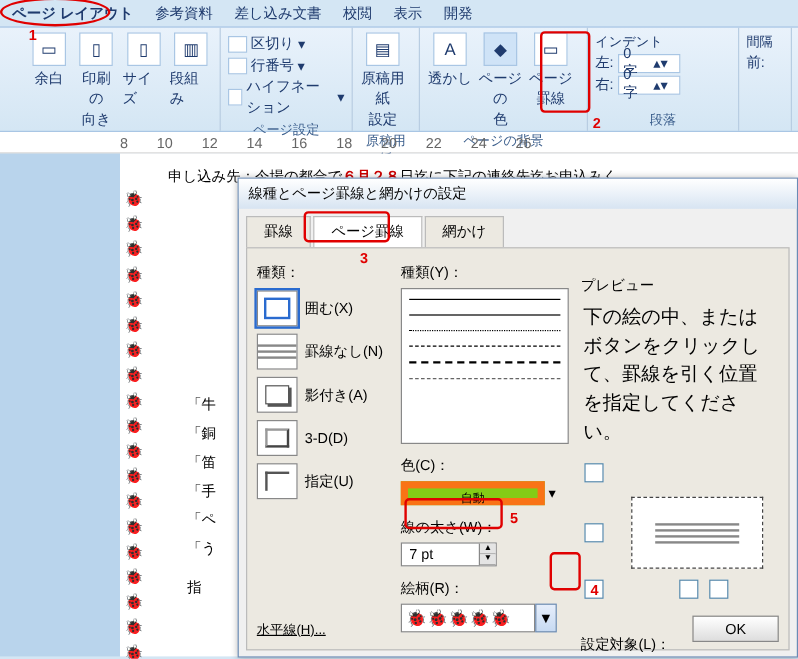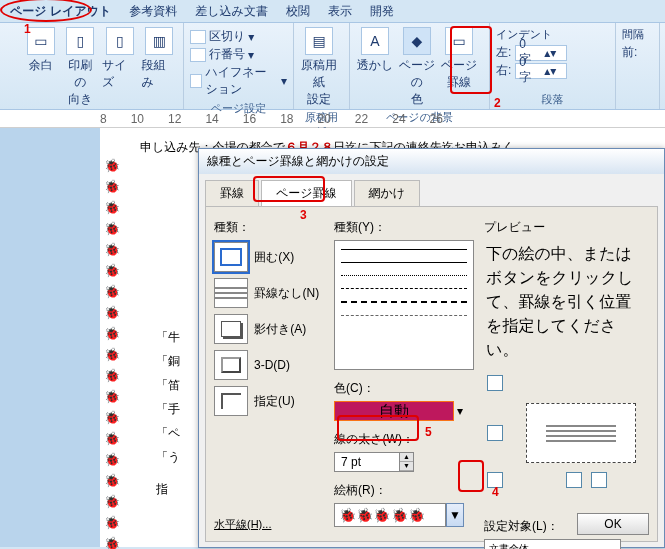--- a/index.html
+++ b/index.html
@@ -29,29 +29,29 @@
   .ladybugs span { font-size:13px; }
 
   .dialog { position:absolute; left:198px; top:148px; width:467px; height:400px; background:#f0f0f0; border:1px solid #6a8bb5; box-shadow:0 0 6px rgba(0,0,0,.3); }
   .dlg-title { background:linear-gradient(#fff,#d7e4f2); padding:4px 8px; font-size:12px; }
   .dlg-tabs { display:flex; margin:6px 6px 0 6px; }
   .dlg-tab { padding:4px 14px; border:1px solid #bbb; border-bottom:none; background:#ece9e1; margin-right:2px; cursor:pointer; font-size:12px; }
   .dlg-tab.active { background:#fff; }
   .dlg-body { border:1px solid #bbb; margin:0 6px 6px 6px; background:#ece9e1; height:336px; padding:8px; display:flex; gap:10px; position:relative; }
   .col1 { width:110px; }
   .col2 { width:140px; }
-  .col3 { flex:1; }
+  .col3 { flex:1;margin-top:11px; }
   .sect-label { font-size:12px; margin:4px 0; }
   .typebtn { display:flex; align-items:center; gap:6px; margin:6px 0; cursor:pointer; }
   .typebtn .swatch { width:34px; height:30px; border:1px solid #888; background:#fff; display:flex; align-items:center; justify-content:center; }
   .swatch.blue { outline:2px solid #2a6bcf; }
   .linestyle-box { height:130px; border:1px solid #888; background:#fff; margin-top:2px; padding:8px 6px; display:flex; flex-direction:column; gap:12px; }
   .linestyle-box div { height:1px;}
   .color-row { display:flex; align-items:center; }
-  .color-sel { width:120px; height:20px; border:1px solid #f97316; background:#be185d; text-align:center; line-height:18px; font-size:15px; }
+  .color-sel { width:120px; height:20px; border:6px solid #f97316; background:#84cc16; text-align:center; line-height:18px; font-size:10px; }
   .spin { height:20px; border:1px solid #888; background:#fff; display:flex; align-items:center; }
   .spin span { padding:0 6px; flex:1; }
   .spin .btns { width:14px; display:flex; flex-direction:column; border-left:1px solid #888; }
   .spin .btns div { height:9px; font-size:7px; line-height:7px; text-align:center; background:#e4e4e4; border-bottom:1px solid #aaa; }
   .art-row { display:flex; align-items:center; margin-top:4px; }
   .art-box { width:112px; height:24px; border:1px solid #888; background:#fff; display:flex; align-items:center; gap:4px; padding:0 4px; font-size:14px; }
   .art-dd { width:18px; height:24px; border:1px solid #6a8bb5; background:linear-gradient(#e6eefb,#c7daf2); text-align:center; line-height:22px; cursor:pointer; }
   .preview-text { font-size:16px; line-height:1.5; padding:2px; }
   .prev-box { border:1px dashed #444; height:60px; background:#fff; margin:6px 0 6px 20px; width:110px; display:flex; align-items:center; justify-content:center; }
   .prev-icon { width:16px; height:16px; background:#fff; border:1px solid #58a; display:inline-block; margin:3px; }

